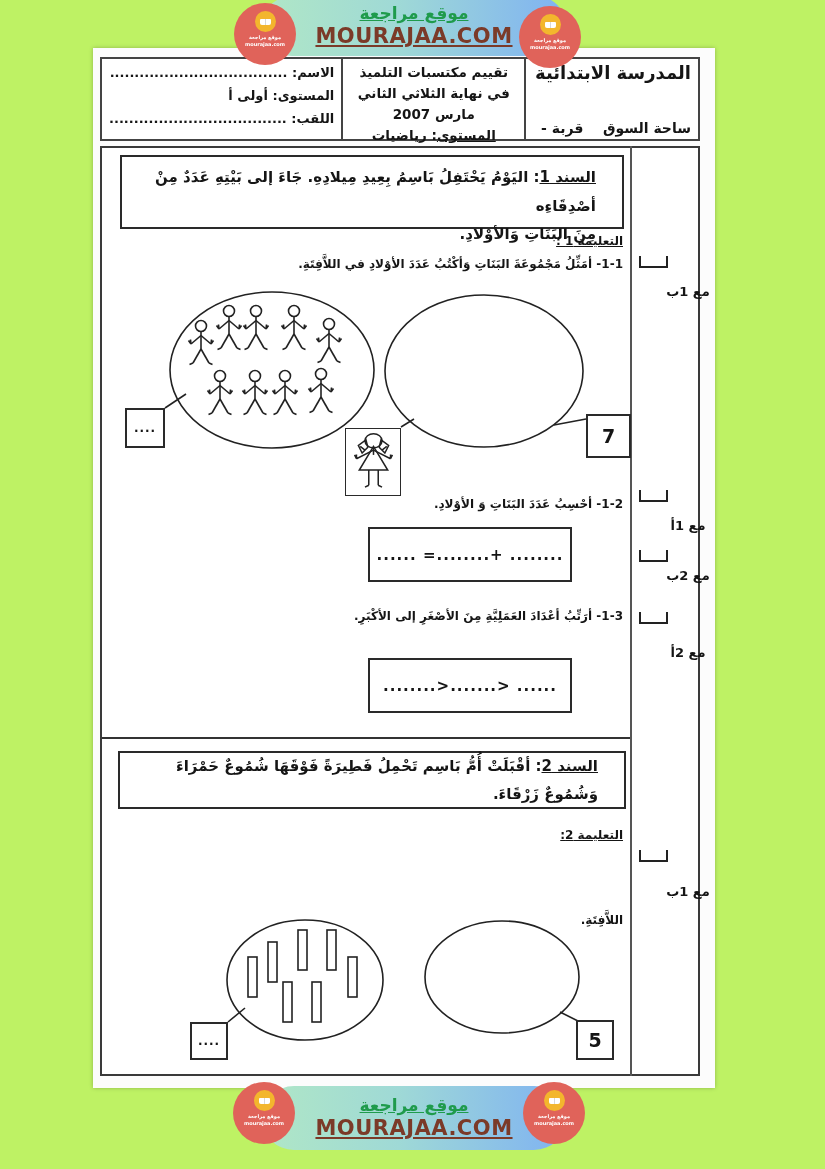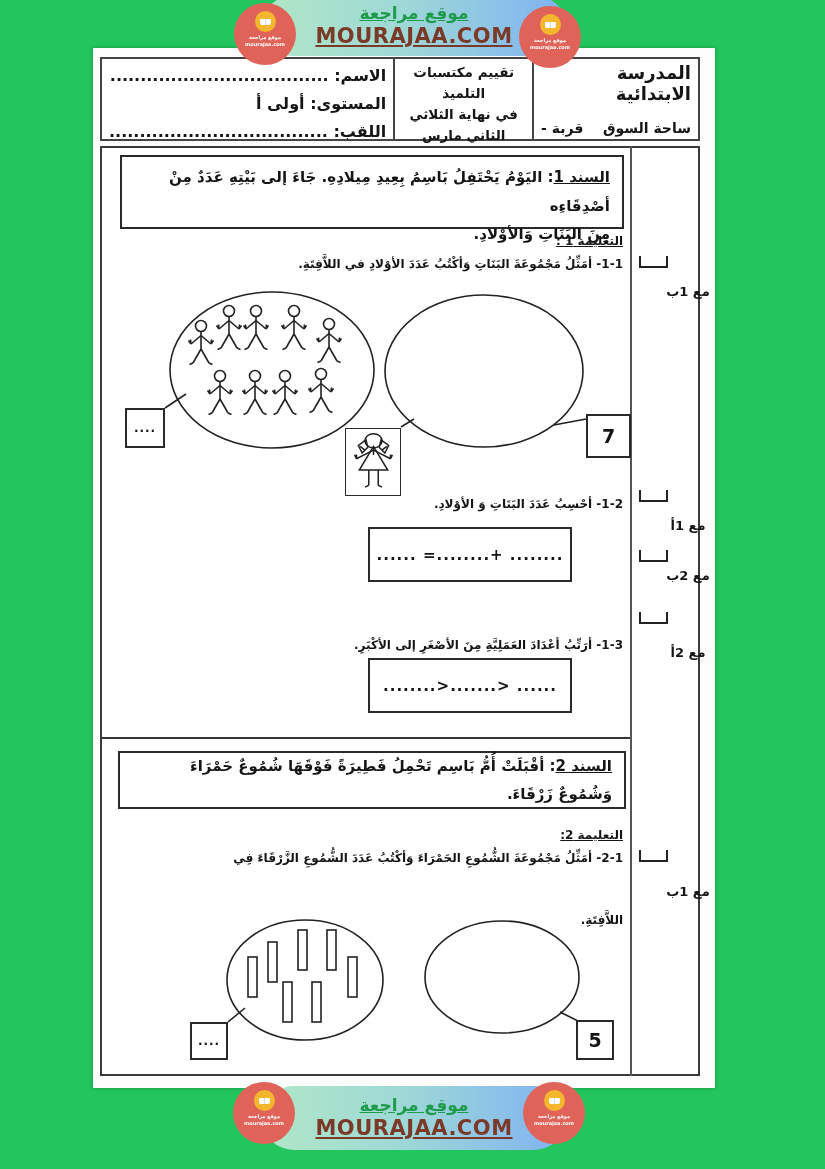--- a/index.html
+++ b/index.html
@@ -1,16 +1,16 @@
 <!DOCTYPE html>
 <html lang="ar"><head>
 <meta charset="utf-8">
 <style>
   html,body{margin:0;padding:0;}
-  .canvas{position:relative;width:825px;height:1169px;background:#22c55e;overflow:hidden;
+  .canvas{position:relative;width:825px;height:1169px;background:#bef264;overflow:hidden;
           font-family:"DejaVu Sans",sans-serif;color:#151515;}
   
   .pill{position:absolute;display:flex;flex-direction:column;align-items:center;justify-content:center;
         background:linear-gradient(90deg,#b0e7c6 0%,#9fd9d6 45%,#7fb2f2 100%);z-index:4;}
   .pill-top{left:262px;top:-4px;width:304px;height:60px;border-radius:30px;}
   .pill-bottom{left:262px;top:1086px;width:304px;height:64px;border-radius:32px;}
   .pill-ar{color:#1f9b4c;font-size:17px;font-weight:700;text-decoration:underline;line-height:1.2;}
   .pill-en{color:#7b3a28;font-size:21px;font-weight:800;text-decoration:underline;letter-spacing:.5px;line-height:1.2;}
   .logo{position:absolute;width:62px;height:62px;border-radius:50%;background:#e0635a;z-index:5;
         display:flex;flex-direction:column;align-items:center;}
@@ -24,30 +24,30 @@
         box-shadow:0 0 4px rgba(0,0,0,.25);}
   
   .hdr{position:absolute;left:100px;top:57px;width:600px;height:84px;border:2px solid #444;
        box-sizing:border-box;display:flex;direction:rtl;background:#fff;z-index:2;font-weight:700;}
   .hdr-cell{box-sizing:border-box;padding:3px 7px;}
   .hdr-school{width:207px;border-left:2px solid #444;display:flex;flex-direction:column;justify-content:space-between;}
   .hdr-school .l1{font-size:18px;text-align:right;}
   .hdr-school .l2{font-size:14px;text-align:right;white-space:pre;}
   .hdr-eval{width:218px;border-left:2px solid #444;text-align:center;font-size:13.5px;line-height:1.55;}
   .hdr-eval .u{text-decoration:underline;}
-  .hdr-student{flex:1;font-size:16px;line-height:1.75;}
+  .hdr-student{flex:1;font-size:13px;line-height:1.75;}
   .hdr-student .line{white-space:nowrap;overflow:hidden;text-align:right;}
   
   .main-box{position:absolute;left:100px;top:146px;width:600px;height:930px;border:2px solid #3a3a3a;
             box-sizing:border-box;background:#fff;z-index:2;}
   .vsep{position:absolute;left:630px;top:146px;height:930px;width:0;border-left:2px solid #555;z-index:3;}
   .divider{position:absolute;left:102px;top:737px;width:528px;border-top:2px solid #333;z-index:3;}
   
   .support{position:absolute;box-sizing:border-box;border:2px solid #2a2a2a;background:#fff;direction:rtl;
-           text-align:right;font-size:15px;font-weight:700;line-height:1.9;padding:6px 12px;z-index:3;}
+           text-align:right;font-size:15px;font-weight:700;line-height:1.9;padding:6px 26px;z-index:3;}
   .support .title{text-decoration:underline;}
   .s1{left:120px;top:155px;width:504px;height:74px;}
   .s2{left:118px;top:751px;width:508px;height:58px;display:flex;align-items:center;}
   .qline{position:absolute;right:202px;direction:rtl;text-align:right;font-size:12px;font-weight:700;
          white-space:nowrap;z-index:3;}
   .underline{text-decoration:underline;}
   
   .ansbox{position:absolute;box-sizing:border-box;border:2px solid #2a2a2a;background:#fff;display:flex;
           align-items:center;justify-content:center;font-weight:700;z-index:3;}
   .eq{left:368px;top:527px;width:204px;height:55px;font-size:15px;direction:ltr;letter-spacing:1px;}
@@ -169,29 +169,28 @@
       <path class="sketch" d="M28,17 L13,42 L43,42 Z"></path>
       <path class="sketch" d="M23,42 L23,58 M33,42 L33,58 M23,58 l-4,2 M33,58 l4,2"></path>
     </svg>
   </div>
 
   <div class="ansbox numbox n7">7</div>
 
   <div class="qline" style="top:497px;">1-2- أحْسِبُ عَدَدَ البَنَاتِ وَ الأوْلادِ.</div>
   <div class="ansbox eq">...... =........+  ........</div>
 
-  <div class="qline" style="top:609px;margin-top:29px;">1-3- أرَتِّبُ أعْدَادَ العَمَلِيَّةِ مِنَ الأصْغَرِ إلى الأكْبَرِ.</div>
+  <div class="qline" style="top:609px;">1-3- أرَتِّبُ أعْدَادَ العَمَلِيَّةِ مِنَ الأصْغَرِ إلى الأكْبَرِ.</div>
   <div class="ansbox ord">........&gt;.......&gt; ......</div>
 
   <div class="support s2">
     <div><span class="title">السند 2</span><span>: أقْبَلَتْ أُمُّ بَاسِم تَحْمِلُ فَطِيرَةً فَوْقَهَا شُمُوعٌ حَمْرَاءَ وَشُمُوعٌ زَرْقَاءَ.</span></div>
   </div>
 
   <div class="qline underline" style="top:828px;">التعليمة 2:</div>
-  <div class="qline" style="top:851px;">2-1- أمَثِّلُ مَجْمُوعَةَ الشُّمُوعِ الحَمْرَاءَ وَأكْتُبُ عَدَدَ الشُّمُوعِ الزَّرْقَاءَ فِي</div>
   <div class="qline" style="top:913px;">اللاَّفِتَةِ.</div>
 
   <svg class="draw" style="left:160px;top:915px;" width="480" height="160" viewBox="0 0 480 160">
     <ellipse class="sketch" cx="145" cy="65" rx="78" ry="60"></ellipse>
     <ellipse class="sketch" cx="342" cy="62" rx="77" ry="56"></ellipse>
     <g>
       <rect class="sketch" x="88" y="42" width="9" height="40"></rect>
       <rect class="sketch" x="108" y="27" width="9" height="40"></rect>
       <rect class="sketch" x="138" y="15" width="9" height="40"></rect>
       <rect class="sketch" x="167" y="15" width="9" height="40"></rect>

